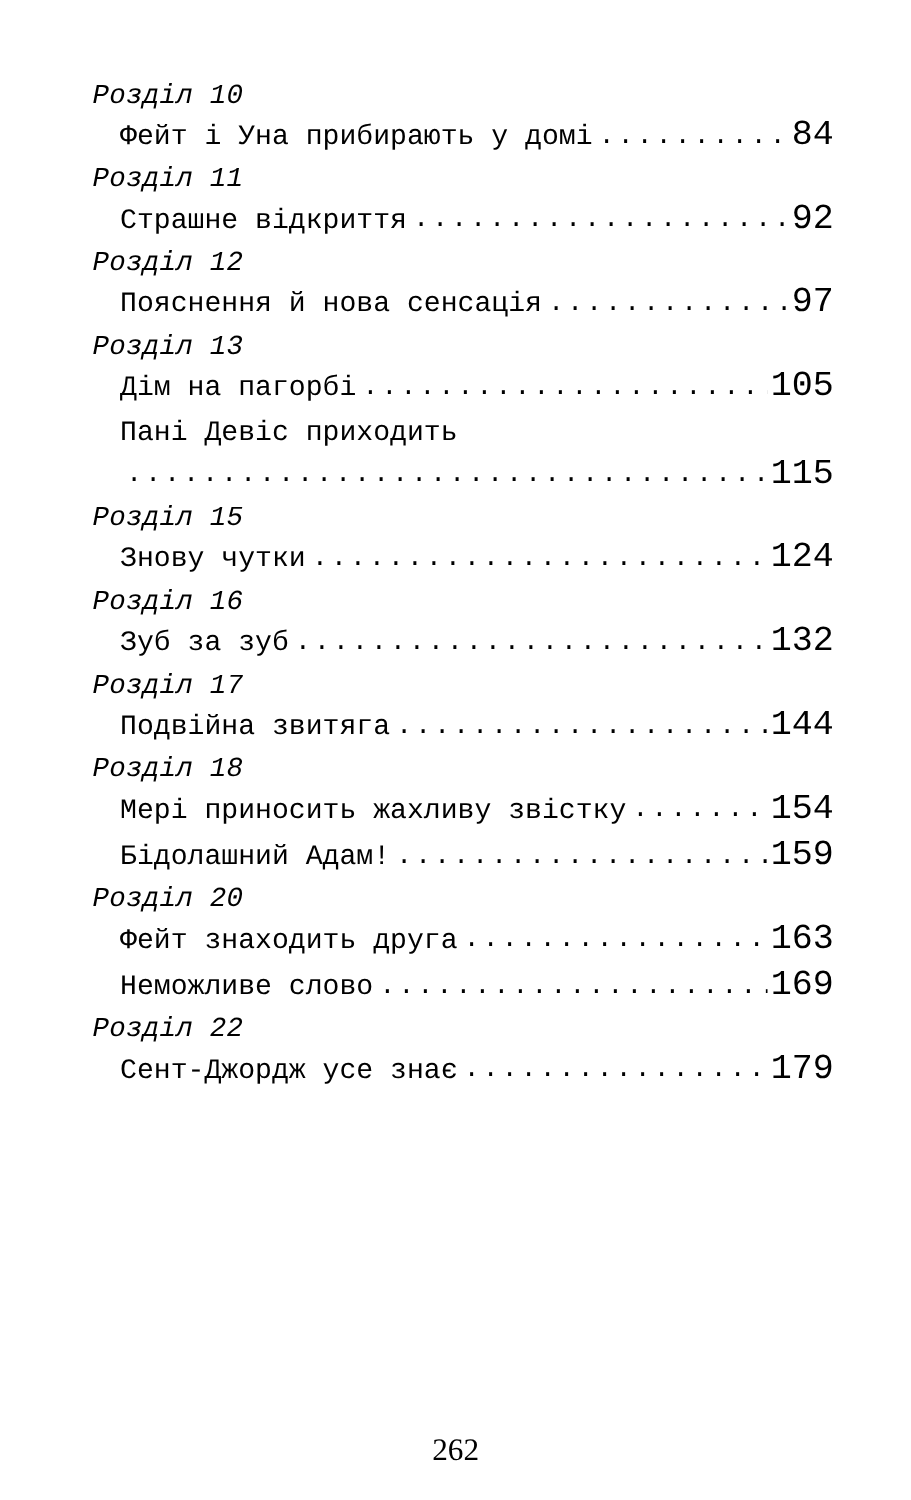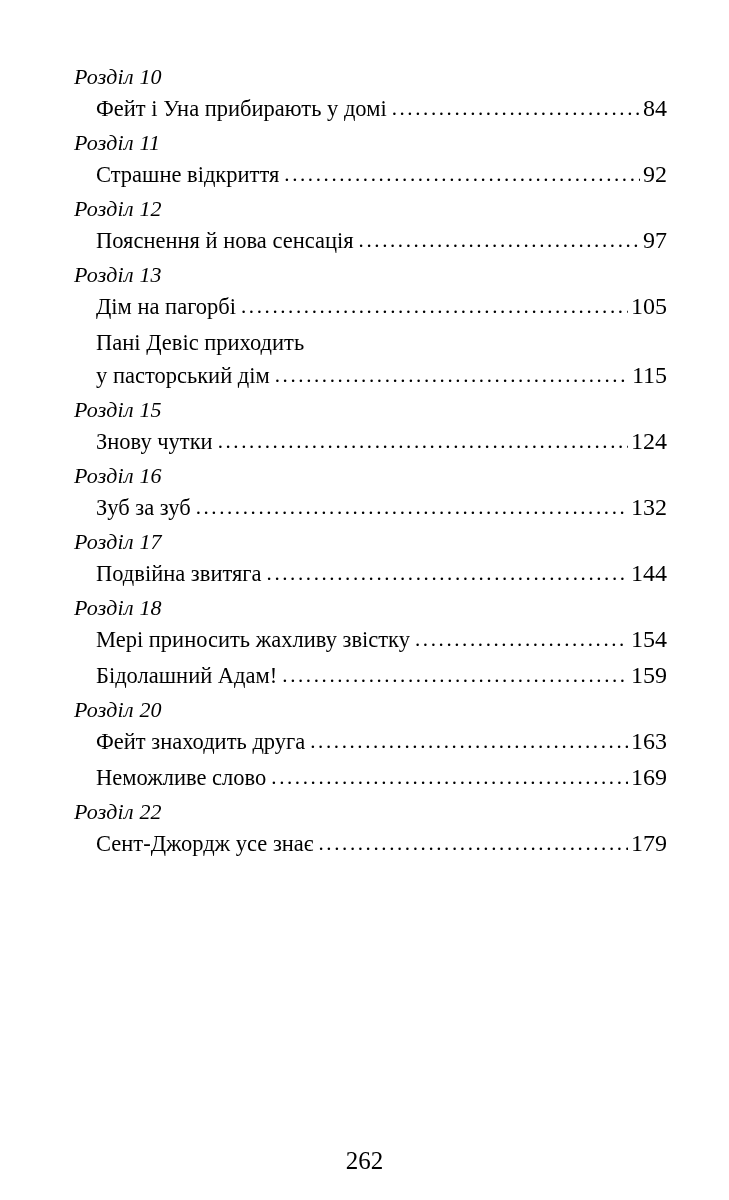--- a/index.html
+++ b/index.html
@@ -22,20 +22,21 @@
     height: 1200px;
     box-sizing: border-box;
     padding: 62px 40px 0 40px;
   }
   .toc {
     margin: 0;
     padding: 0;
   }
   .entry {
     margin-bottom: 2px;
+    font-family: Liberation Mono, monospace;
   }
   .chapter-label {
     font-style: italic;
     font-size: 22px;
     line-height: 30px;
     padding-left: 34px;
     letter-spacing: 0.2px;
   }
   .title-row {
     display: flex;
@@ -55,21 +56,21 @@
     white-space: nowrap;
     margin: 0 3px 0 5px;
     letter-spacing: 2.6px;
     font-size: 21px;
     position: relative;
     top: -1px;
   }
   .page-num {
     flex: 0 0 auto;
     text-align: center;
-    font-size: 24px;
+    font-size: 28px;
   }
   
   .title-block {
     padding-left: 56px;
     padding-right: 22px;
     font-size: 22.5px;
     line-height: 33px;
   }
   .title-block .line1 {
     white-space: nowrap;
@@ -128,21 +129,20 @@
         <span class="title-text">Дім на пагорбі</span>
         <span class="dots">............................................................................................................</span>
         <span class="page-num">105</span>
       </div>
     </div>
 
     <div class="entry">
       <div class="title-block">
         <div class="line1">Пані Девіс приходить</div>
         <div class="line2">
-          <span class="title-text">у пасторський дім</span>
           <span class="dots">............................................................................................................</span>
           <span class="page-num">115</span>
         </div>
       </div>
     </div>
 
     <div class="entry">
       <div class="chapter-label">Розділ 15</div>
       <div class="title-row">
         <span class="title-text">Знову чутки</span>

